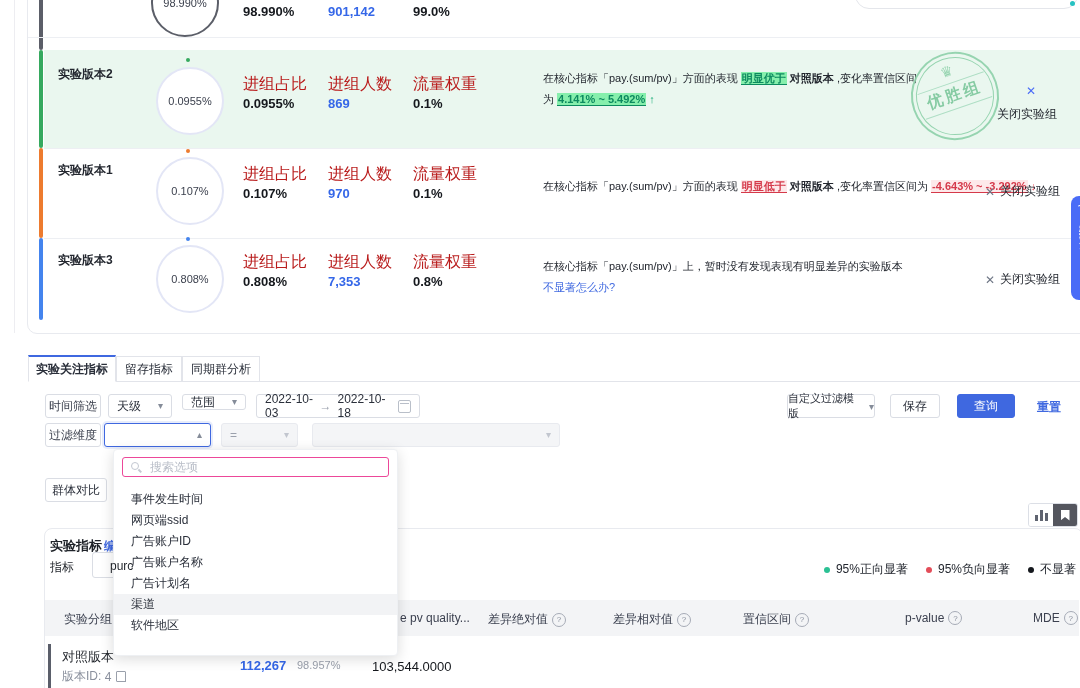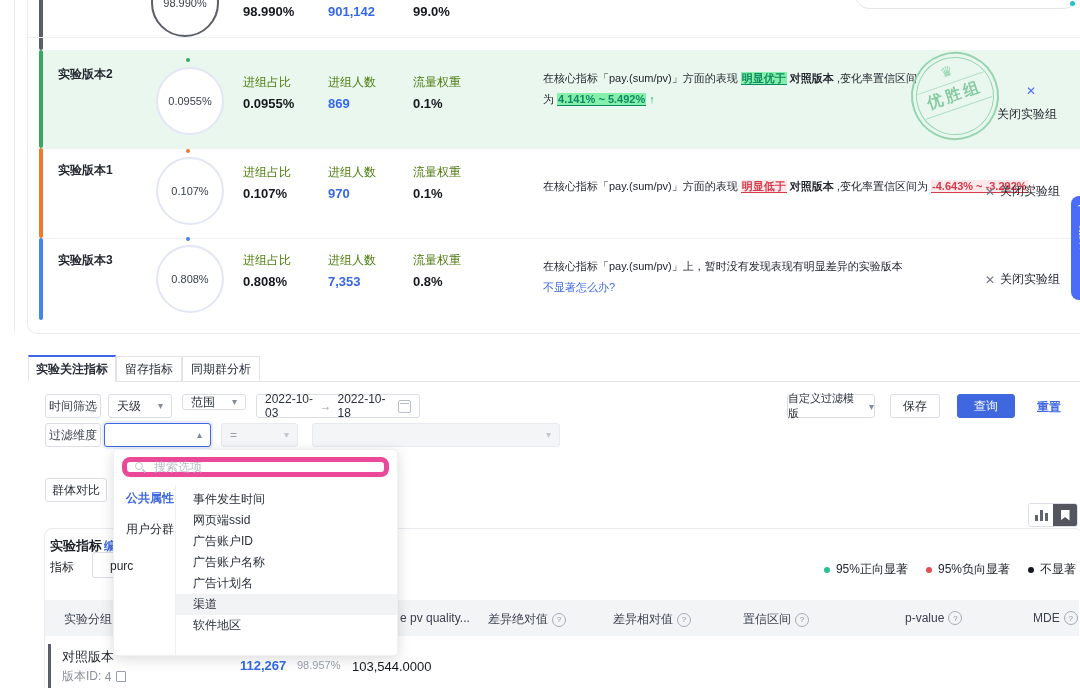--- a/index.html
+++ b/index.html
@@ -4,21 +4,21 @@
 <style>
 html,body{margin:0;padding:0}
 body{width:1080px;height:688px;overflow:hidden;position:relative;background:#fff;
   font-family:"Liberation Sans","DejaVu Sans",sans-serif;color:#1f2329;-webkit-font-smoothing:antialiased}
 .g{position:absolute}
 .card{background:#fff;border:1px solid #e8eaef;border-radius:10px}
 .vbar{width:4px;border-radius:2px}
 .row-name{font-size:12px;font-weight:600;color:#23272f}
 .gauge{border-radius:50%;background:#fff;border:2px solid #e3e6f6;display:flex;align-items:center;justify-content:center;font-size:11px;color:#3a3f4c}
 .dot{width:4px;height:4px;border-radius:50%}
-.lbl{font-size:12px;color:#4d7c0f}
+.lbl{font-size:16px;color:#b91c1c}
 .val{font-size:13px;font-weight:bold;color:#15181d}
 .val.blue{color:#3567e8}
 .desc{font-size:11px;line-height:21px;color:#23272f}
 .desc.nowrap{white-space:nowrap}
 .hl{font-weight:bold;padding:0 1px;border-bottom:1px solid}
 .hl.pos{color:#0d8a5f;background:#86efac;border-color:#0d8a5f}
 .hl.neg{color:#d5394a;background:#fde9ea;border-color:#d5394a}
 .bold{font-weight:bold}
 .arrow{font-weight:bold}
 .arrow.pos{color:#18ac77}
@@ -37,21 +37,21 @@
 .tab.active{border-top:2px solid #3f68e0;font-weight:bold;border-bottom:1px solid #fff;z-index:3}
 .chip{border:1px solid #dadde4;border-radius:3px;font-size:12px;color:#3a3f4c;display:flex;align-items:center;justify-content:center;background:#fff;box-sizing:border-box}
 .sel{border:1px solid #dadde4;border-radius:3px;background:#fff;display:flex;align-items:center;justify-content:space-between;font-size:12px;color:#2a2f3a;padding:0 8px;box-sizing:border-box}
 .sel .caret{color:#858c99;font-size:10px;line-height:1}
 .sel.open{border:1px solid #3f68e0;box-shadow:0 0 0 2px rgba(63,104,224,.12)}
 .sel.disabled{background:#f4f5f7;border-color:#e8eaef;color:#9aa0ac}
 .btn{border:1px solid #dadde4;border-radius:3px;background:#fff;font-size:12px;color:#2a2f3a;display:flex;align-items:center;justify-content:center;gap:4px;box-sizing:border-box}
 .btn.primary{background:#3f68e0;border-color:#3f68e0;color:#fff}
 .link{color:#3f68e0;font-size:12px}
 .panel{background:#fff;border:1px solid #eef0f3;border-radius:4px;box-shadow:0 3px 14px rgba(0,0,0,.14)}
-.search{border:5px solid #ec4899;border-radius:8px;display:flex;align-items:center;padding:0 8px;box-sizing:border-box}
+.search{border:1px solid #ec4899;border-radius:3px;display:flex;align-items:center;padding:0 8px;box-sizing:border-box}
 .search input{border:none;outline:none;font-size:12px;width:100%;font-family:inherit;color:#2a2f3a;background:transparent}
 .search input::placeholder{color:#b9bec8}
 .mag{position:relative;width:11px;height:11px;margin-right:6px;flex:none}
 .mag:before{content:"";position:absolute;width:6px;height:6px;border:1.5px solid #c3c7d1;border-radius:50%;left:0;top:0}
 .mag:after{content:"";position:absolute;width:4px;height:1.5px;background:#c3c7d1;transform:rotate(45deg);left:7px;top:8px}
 .pitem{height:21px;display:flex;align-items:center;padding-left:17px;font-size:12px;color:#2a2f3a}
 .pitem.hov{background:#f2f3f5}
 .cat{font-size:12px}
 .cat.active{color:#3f68e0;font-weight:600}
 .legend-item{display:flex;align-items:center;gap:6px;font-size:12px;color:#23272f}
@@ -264,32 +264,28 @@
   </span>
 
 <div class="g" style="left:48px;top:644px;width:3px;height:44px;background:#5a5e6a;z-index:2"></div>
 <span class="g" style="left:62px;top:648px;font-size:13px;z-index:2">对照版本</span>
 <span class="g" style="left:62px;top:668px;font-size:12px;color:#8a909d;display:flex;align-items:center;z-index:2">
   <span>版本ID:</span>&nbsp;<span>4</span>
   <span class="copy"></span>
 </span>
 <span class="g" style="left:240px;top:658px;font-size:13px;font-weight:bold;color:#3567e8;z-index:2">112,267</span>
 <span class="g" style="left:297px;top:659px;font-size:11px;color:#9aa0ac;z-index:2">98.957%</span>
-<span class="g" style="left:352px;top:659px;font-size:13px;color:#15181d;z-index:2">103,544.0000</span>
+<span class="g" style="left:372px;top:659px;font-size:13px;color:#15181d;z-index:2">103,544.0000</span>
 
 <div class="g panel" style="left:113px;top:449px;width:283px;height:205px;z-index:50">
   <div class="search" style="margin:7px 8px 0 8px;height:20px">
     <span class="mag"></span>
     <input placeholder="搜索选项" style="">
   </div>
   <div style="display:flex;margin-top:8px;height:170px">
-    <div style="width:62px;border-right:1px solid #f0f1f4;padding:5px 0 0 12px;box-sizing:border-box">
-      <div class="cat active" style="margin-bottom:14px">公共属性</div>
-      <div class="cat">用户分群</div>
-    </div>
     <div style="flex:1;padding-top:4px">
       <div class="pitem">事件发生时间</div>
       <div class="pitem">网页端ssid</div>
       <div class="pitem">广告账户ID</div>
       <div class="pitem">广告账户名称</div>
       <div class="pitem">广告计划名</div>
       <div class="pitem hov">渠道</div>
       <div class="pitem">软件地区</div>
     </div>
   </div>

